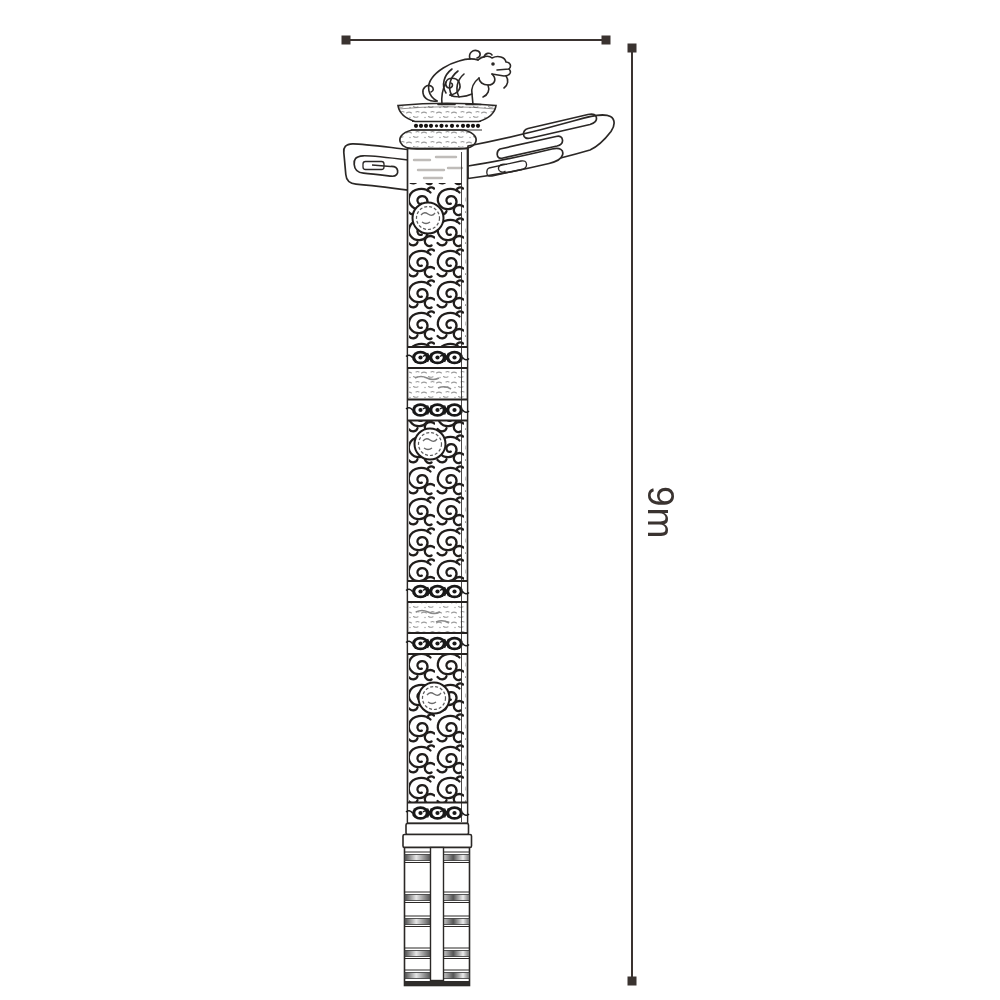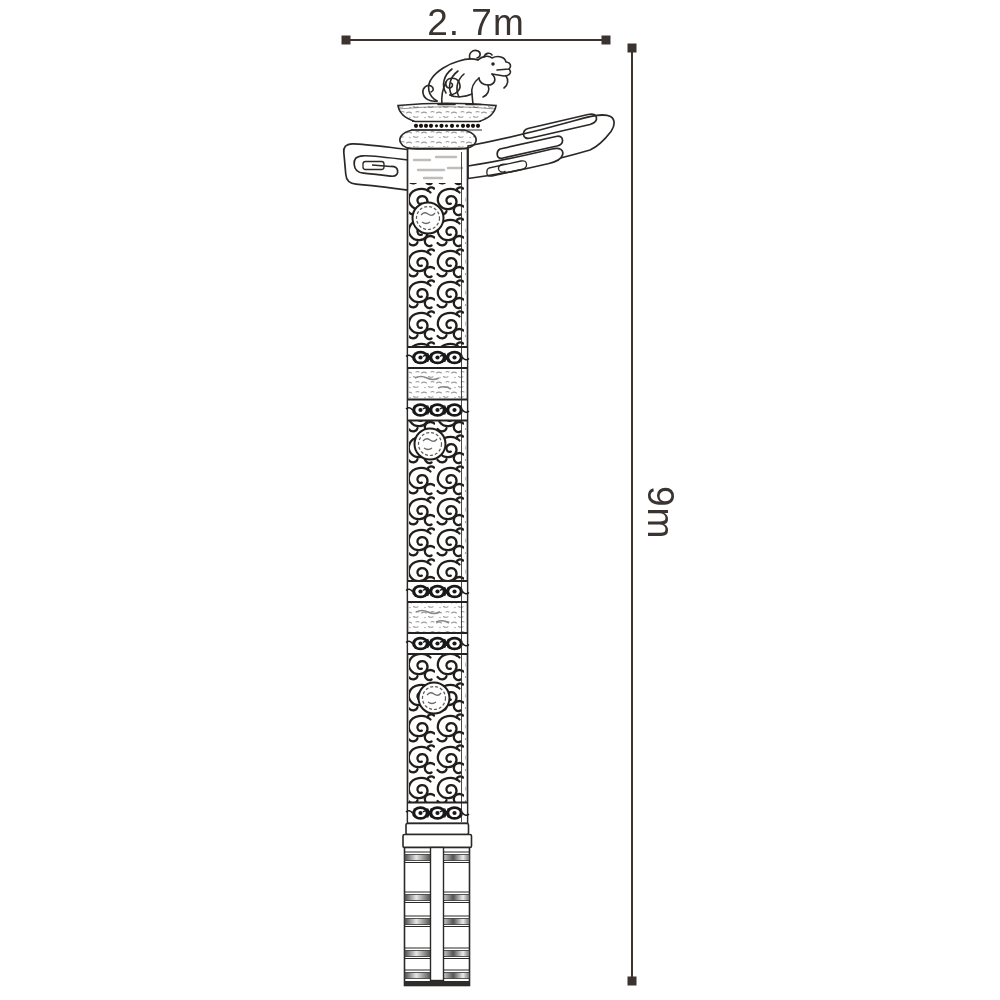--- a/index.html
+++ b/index.html
@@ -223,16 +223,15 @@
       <rect x="341.5" y="35.5" width="9" height="9" fill="#3a3330"></rect>
       <rect x="601.5" y="35.5" width="9" height="9" fill="#3a3330"></rect>
     </g>
     <g>
       <line x1="632" y1="48" x2="632" y2="981" stroke="#3a3330" stroke-width="2"></line>
       <rect x="627.5" y="43.5" width="9" height="9" fill="#3a3330"></rect>
       <rect x="627.5" y="976.5" width="9" height="9" fill="#3a3330"></rect>
     </g>
   </svg>
 
-  <div class="dim-label width">2. 7m</div>
   <div class="dim-label height">9m</div>
 
 </div>
 
 </body></html>

